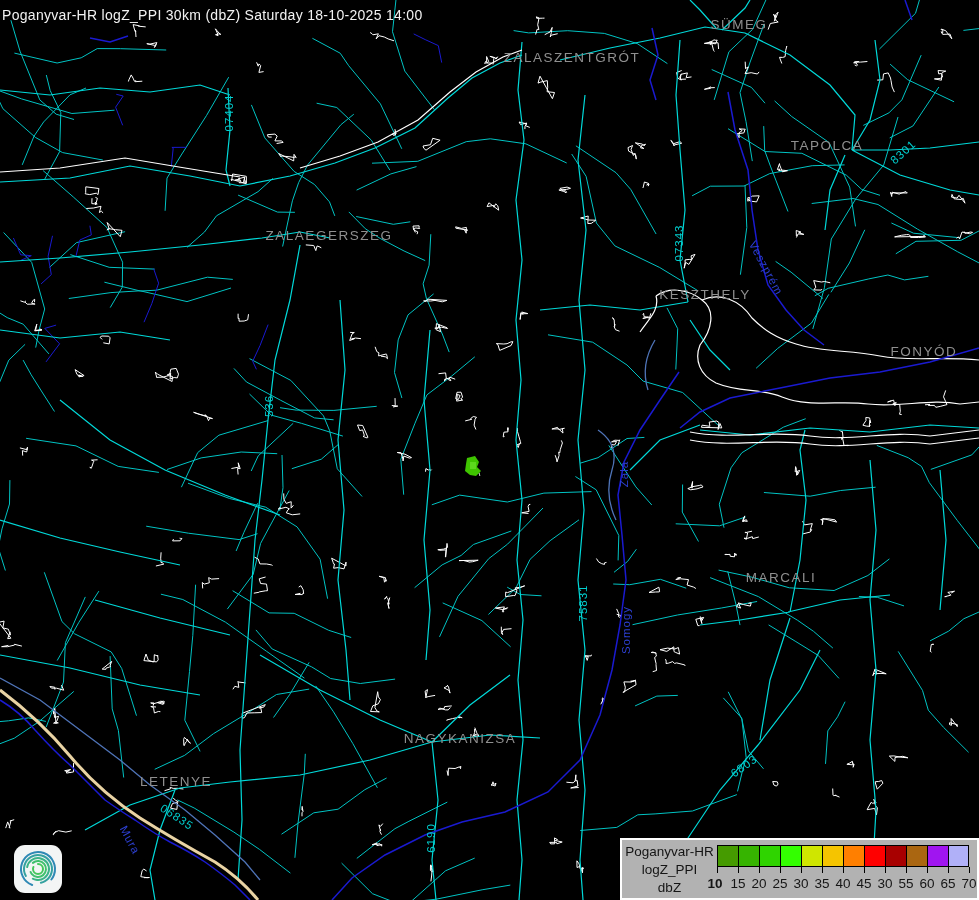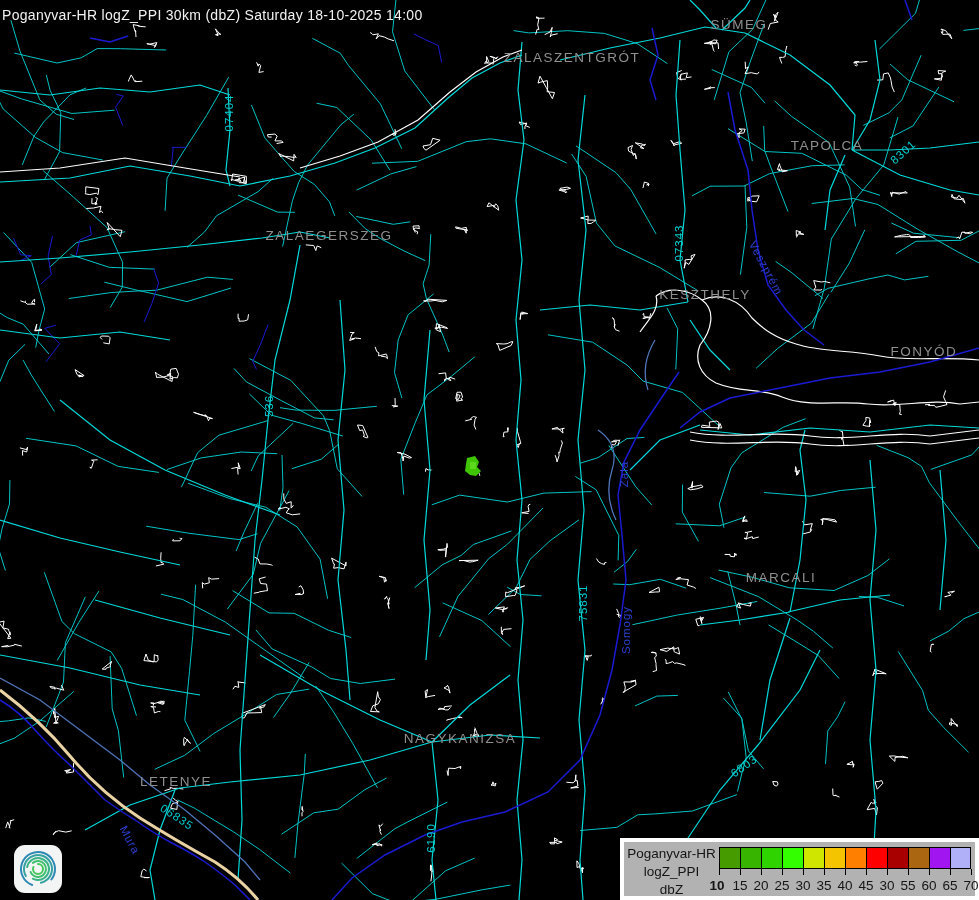--- a/index.html
+++ b/index.html
@@ -7,21 +7,21 @@
          font-family:"Liberation Sans", sans-serif;}
   #mapsvg{position:absolute;left:0;top:0;}
   .map-title{position:absolute;left:2px;top:7px;color:#f2f2f2;font-size:14px;
              letter-spacing:.3px;white-space:nowrap;z-index:30;}
   .map-label{position:absolute;white-space:nowrap;z-index:20;}
   .city-label{color:#8f8f8f;font-size:13.5px;letter-spacing:1.5px;}
   .road-label{color:#00cfcf;font-size:11.5px;letter-spacing:1px;}
   .water-label{color:#2c3fd0;font-size:11.5px;letter-spacing:1px;}
   
   #legend{position:absolute;right:0;bottom:0;width:359px;height:62px;background:#b2b2b2;
-          border:4px solid #ffffff;box-sizing:border-box;z-index:40;}
+          border:2px solid #ffffff;box-sizing:border-box;z-index:40;}
   #legend-textblock{position:absolute;left:0;top:3px;width:95px;text-align:center;
           color:#151515;font-size:13.5px;line-height:18px;}
   #legend-swatches{position:absolute;left:95px;top:5px;height:22px;display:flex;}
   .swatch{width:21px;height:22px;border-top:1px solid #000;border-bottom:1px solid #000;
           border-left:1px solid #000;box-sizing:border-box;}
   .swatch:last-child{border-right:1px solid #000;}
   .tick{position:absolute;top:27px;width:1px;height:6px;background:#000;}
   .tick-label{position:absolute;top:36px;transform:translateX(-50%);color:#151515;
           font-size:13.5px;}
   

